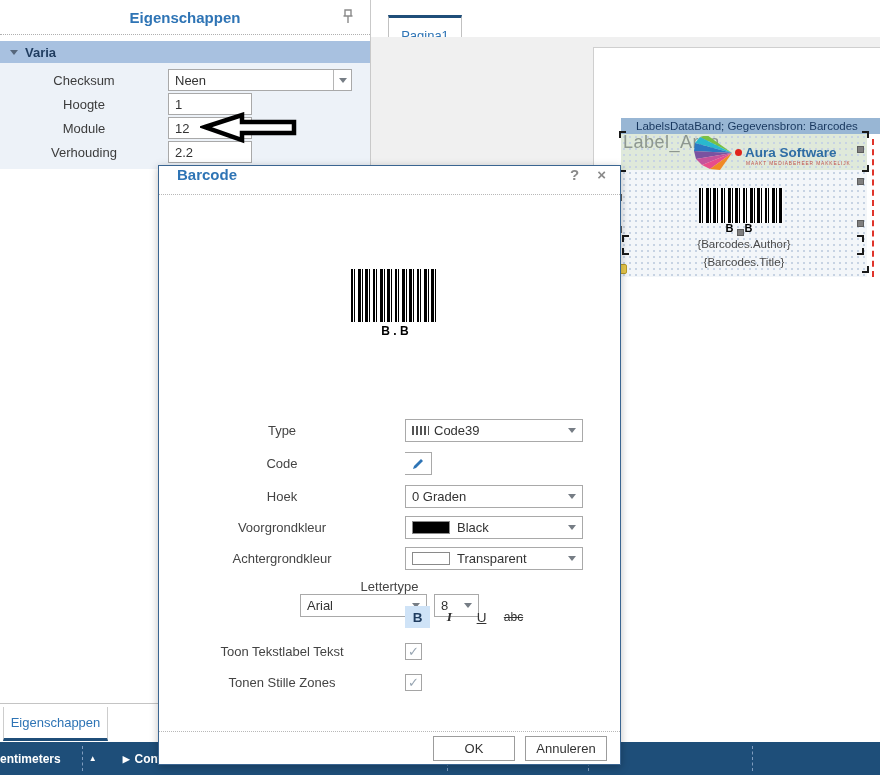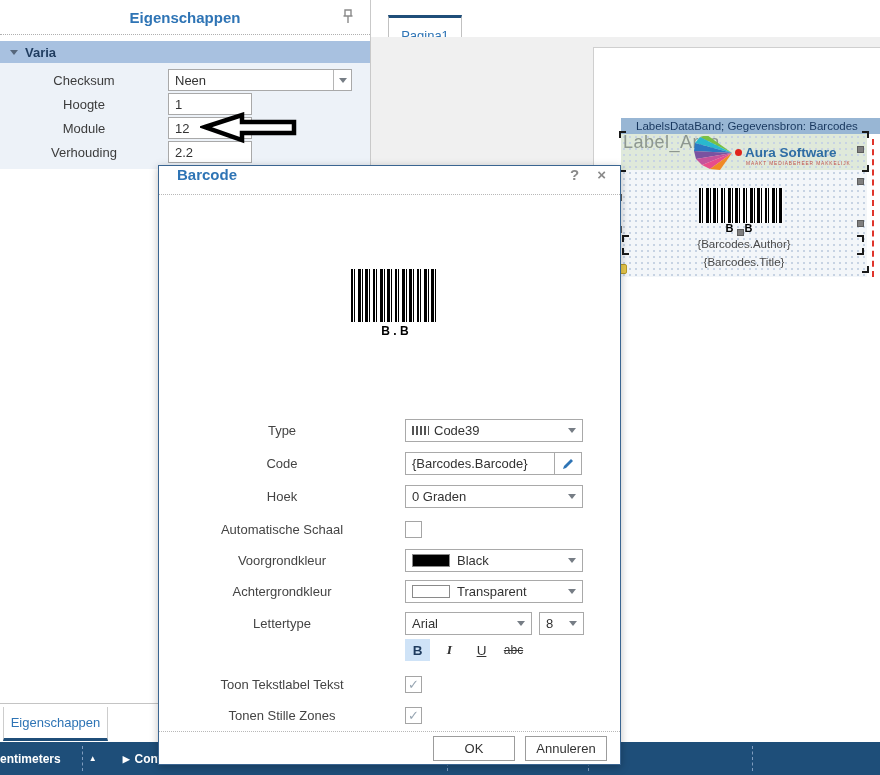--- a/index.html
+++ b/index.html
@@ -247,46 +247,39 @@
             <span>Code39</span>
             <span class="spacer"></span>
               <span class="tri-down"></span>
           </div>
         </div>
       </div>
 
       <div class="dlg-row" style="margin-top:10px;">
         <span class="dlg-label">Code</span>
         <div class="dlg-field">
-          <input class="code-input" readonly="" value="{Barcodes.Barcode}" style="">
           <span class="pencil-btn">
             <svg width="14" height="14" viewBox="0 0 14 14">
               <path d="M2 12 L3 9 L10 2 L12 4 L5 11 Z" fill="#2e74b5"></path>
             </svg>
           </span>
         </div>
       </div>
 
       <div class="dlg-row" style="margin-top:10px;">
         <span class="dlg-label">Hoek</span>
         <div class="dlg-field">
           <div class="combo">
             <span>0 Graden</span>
             <span class="spacer"></span>
               <span class="tri-down"></span>
           </div>
         </div>
       </div>
 
-      <div class="dlg-row" style="margin-top:10px;">
-        <span class="dlg-label">Automatische Schaal</span>
-        <div class="dlg-field">
-          <span class="cb"></span>
-        </div>
-      </div>
 
       <div class="dlg-row" style="margin-top:8px;">
         <span class="dlg-label">Voorgrondkleur</span>
         <div class="dlg-field">
           <div class="combo">
             <span class="swatch" style="background:#000;"></span>
             <span>Black</span>
             <span class="spacer"></span>
               <span class="tri-down"></span>
           </div>
@@ -298,21 +291,21 @@
         <div class="dlg-field">
           <div class="combo">
             <span class="swatch" style="background:#fff;"></span>
             <span>Transparent</span>
             <span class="spacer"></span>
               <span class="tri-down"></span>
           </div>
         </div>
       </div>
 
-      <div class="dlg-row" style="margin-top:9px;">
+      <div class="dlg-row" style="margin-top:9px;flex-direction:column;">
         <span class="dlg-label">Lettertype</span>
         <div class="dlg-field">
           <div class="combo font-combo">
             <span>Arial</span>
             <span class="spacer"></span>
               <span class="tri-down"></span>
           </div>
           <div class="combo size-combo">
             <span>8</span>
             <span class="spacer"></span>

